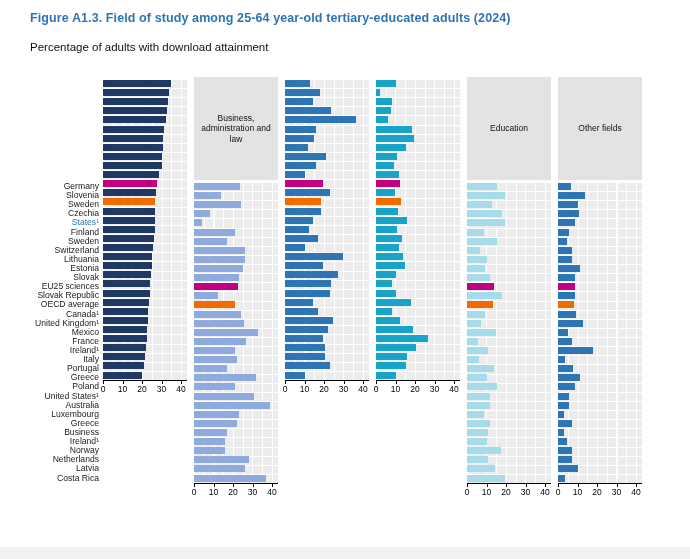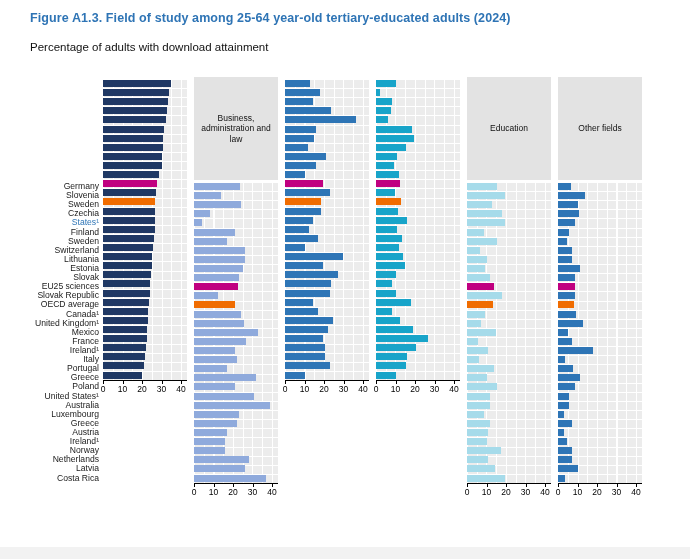--- a/index.html
+++ b/index.html
@@ -77,21 +77,21 @@
       <div class="country-label">France</div>
       <div class="country-label">Ireland¹</div>
       <div class="country-label">Italy</div>
       <div class="country-label">Portugal</div>
       <div class="country-label">Greece</div>
       <div class="country-label">Poland</div>
       <div class="country-label">United States¹</div>
       <div class="country-label">Australia</div>
       <div class="country-label">Luxembourg</div>
       <div class="country-label">Greece</div>
-      <div class="country-label">Austria</div>
+      <div class="country-label">Business</div>
       <div class="country-label">Ireland¹</div>
       <div class="country-label">Norway</div>
       <div class="country-label">Netherlands</div>
       <div class="country-label">Latvia</div>
       <div class="country-label">Costa Rica</div>
     </div>
 
 <div class="panel">
       <div class="plot">
         <div class="bar-row">

